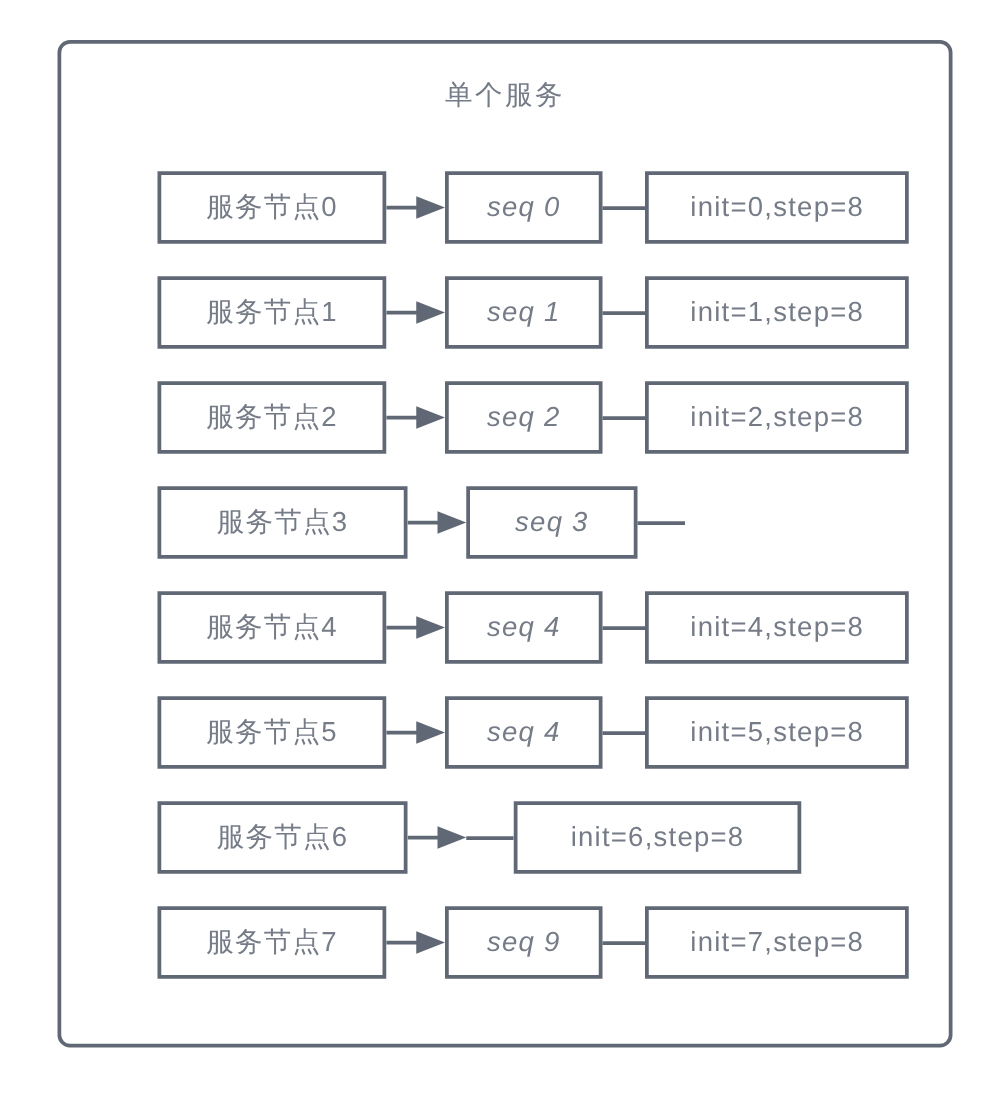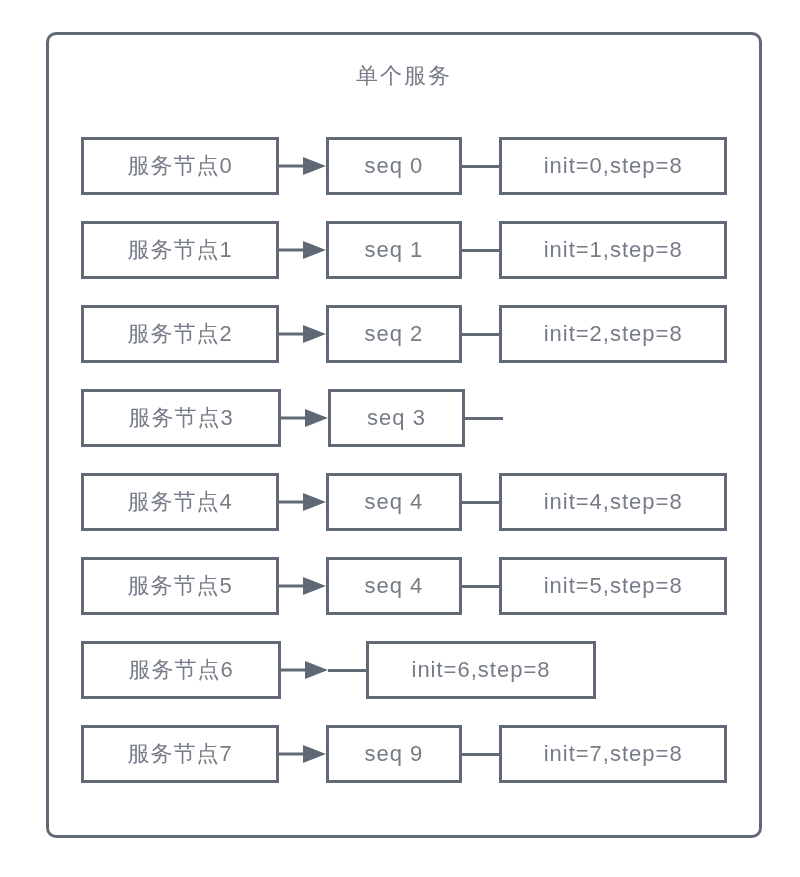--- a/index.html
+++ b/index.html
@@ -36,33 +36,34 @@
     left: 32px; right: 32px;
     top: 102px; bottom: 52px;
     display: flex;
     flex-direction: column;
     justify-content: space-between;
   }
   .row {
     height: 58px;
     display: flex;
     align-items: stretch;
+    margin-left: 45px;
   }
   .node-box, .seq-box, .init-box {
     border: 3px solid var(--border);
     background: #fff;
     display: flex;
     align-items: center;
     justify-content: center;
     font-size: 22px;
     color: var(--text);
     letter-spacing: 1px;
   }
   .node-box { width: 200px; }
-  .seq-box  { width: 137px; }
+  .seq-box  { width: 137px; font-style: italic; }
   .init-box { width: 230px; }
   .arrow-conn { width: 47px; display: flex; align-items: center; }
   .arrow-conn svg { width: 47px; height: 40px; display: block; }
   .line-conn { width: 38px; display: flex; align-items: center; }
   .line-conn .hline { width: 100%; height: 0; border-top: 3px solid var(--border); }
 </style>
 </head>
 <body>
 
 <div class="canvas">

